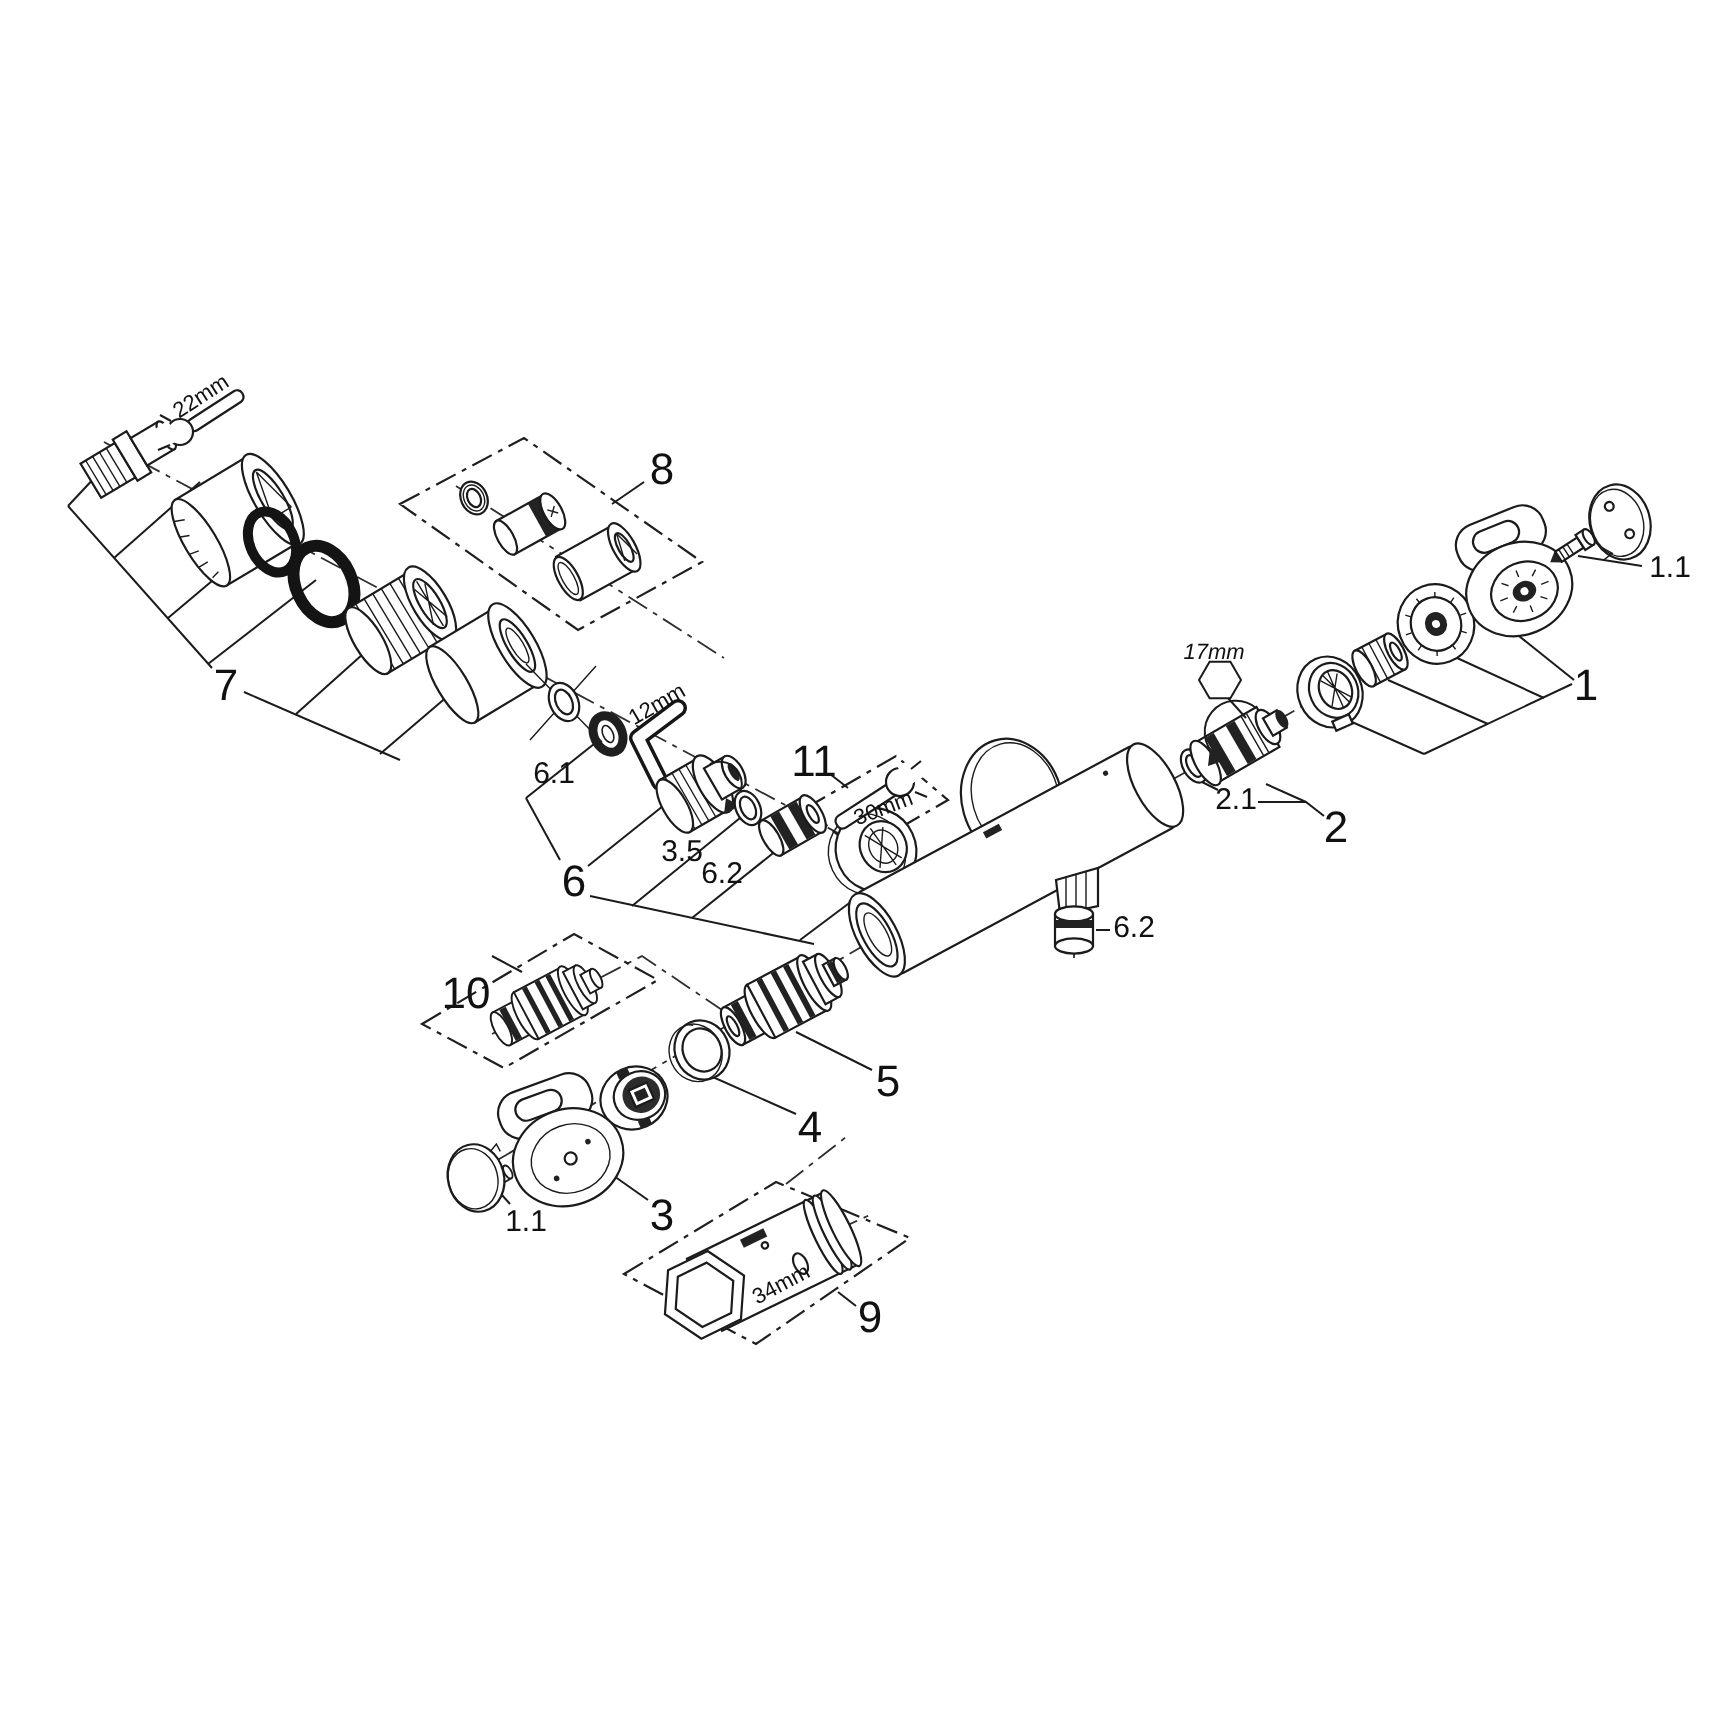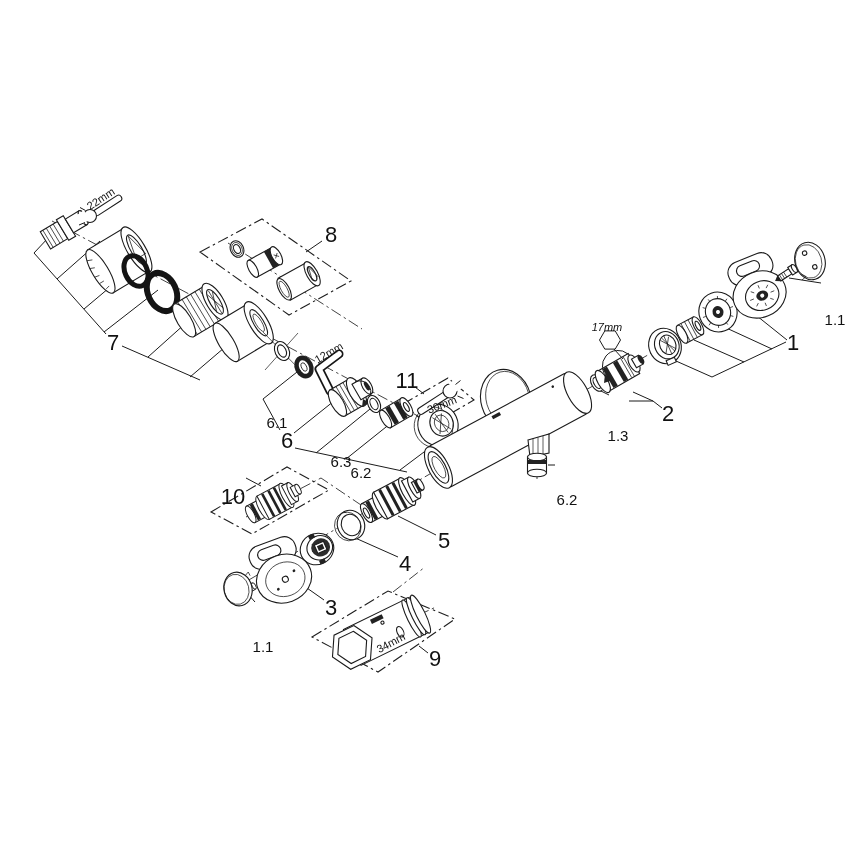--- a/index.html
+++ b/index.html
@@ -1,21 +1,21 @@
 <!DOCTYPE html>
 <html><head>
 <meta charset="utf-8">
 <style>
   html,body{margin:0;padding:0;background:#fff;}
   .stage{position:relative;width:868px;height:868px;background:#ffffff;
          font-family:"Liberation Sans",sans-serif;overflow:hidden;}
   .stage svg{position:absolute;left:0;top:0;}
   .callout{position:absolute;transform:translate(-50%,-50%);color:#111;white-space:nowrap;line-height:1;}
   .co-main{font-size:22px;}
-  .co-sub{font-size:15px;margin-top:35px;}
+  .co-sub{font-size:15px;}
   .co-dim{font-size:11px;}
   
   .ln{stroke:#1b1b1b;stroke-width:1;fill:none;}
   .ax{stroke:#2e2e2e;stroke-width:.9;fill:none;stroke-dasharray:11 3.5 2.5 3.5;}
   .bx{stroke:#1f1f1f;stroke-width:1.1;fill:none;stroke-dasharray:11 3.5 2.5 3.5;}
   .pt{fill:#ffffff;stroke:#1b1b1b;stroke-width:1.1;}
   .th{stroke:#1b1b1b;stroke-width:.7;fill:none;}
   .dk{fill:#222;stroke:none;}
   .or{fill:none;stroke:#141414;}
   .wh{fill:#ffffff;stroke:none;}
@@ -423,24 +423,24 @@
   <div class="callout co-main" style="left:407px;top:381px;text-align:right;">11</div>
   <div class="callout co-main" style="left:668px;top:414px;">2</div>
   <div class="callout co-main" style="left:793px;top:343px;">1</div>
   <div class="callout co-main" style="left:233px;top:497px;">10</div>
   <div class="callout co-main" style="left:444px;top:541px;">5</div>
   <div class="callout co-main" style="left:405px;top:564px;">4</div>
   <div class="callout co-main" style="left:331px;top:608px;">3</div>
   <div class="callout co-main" style="left:435px;top:659px;">9</div>
 
   <div class="callout co-sub" style="left:277px;top:387px;">6.1</div>
-  <div class="callout co-sub" style="left:341px;top:426px;">6.3</div>
+  <div class="callout co-sub" style="left:341px;top:426px;">3.5</div>
   <div class="callout co-sub" style="left:361px;top:437px;">6.2</div>
   <div class="callout co-sub" style="left:567px;top:464px;">6.2</div>
-  <div class="callout co-sub" style="left:618px;top:400px;">1.3</div>
+  <div class="callout co-sub" style="left:618px;top:400px;">2.1</div>
   <div class="callout co-sub" style="left:835px;top:284px;">1.1</div>
   <div class="callout co-sub" style="left:263px;top:611px;">1.1</div>
 
   <div class="callout co-dim" style="left:101px;top:199px;transform:translate(-50%,-50%) rotate(-33deg);">22mm</div>
   <div class="callout co-dim" style="left:329px;top:353px;transform:translate(-50%,-50%) rotate(-30deg);">12mm</div>
   <div class="callout co-dim" style="left:442px;top:405px;transform:translate(-50%,-50%) rotate(-21deg);">30mm</div>
   <div class="callout co-dim" style="left:607px;top:327px;font-style:italic;">17mm</div>
   <div class="callout co-dim" style="left:391px;top:643px;transform:translate(-50%,-50%) rotate(-28deg);">34mm</div>
 </div>
 

